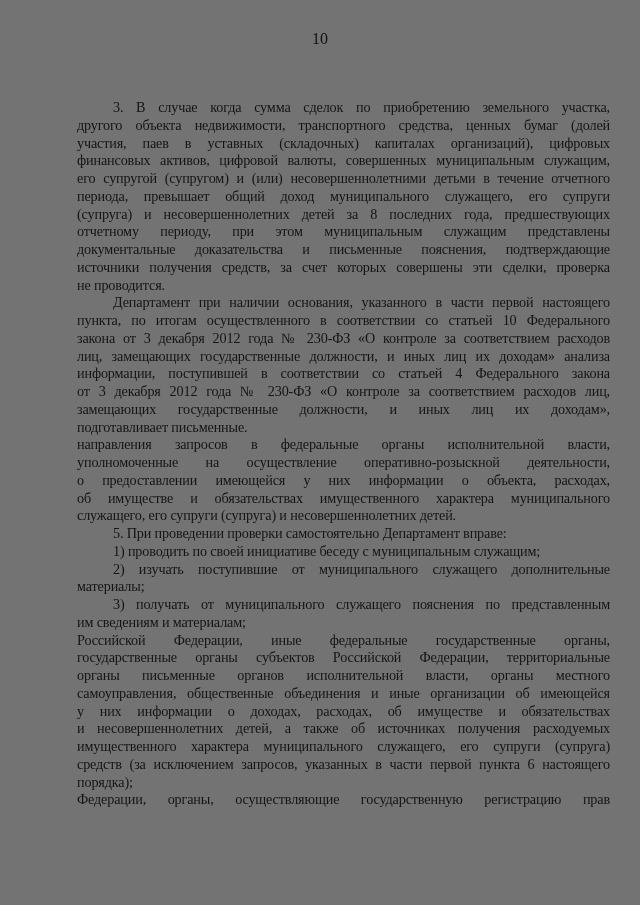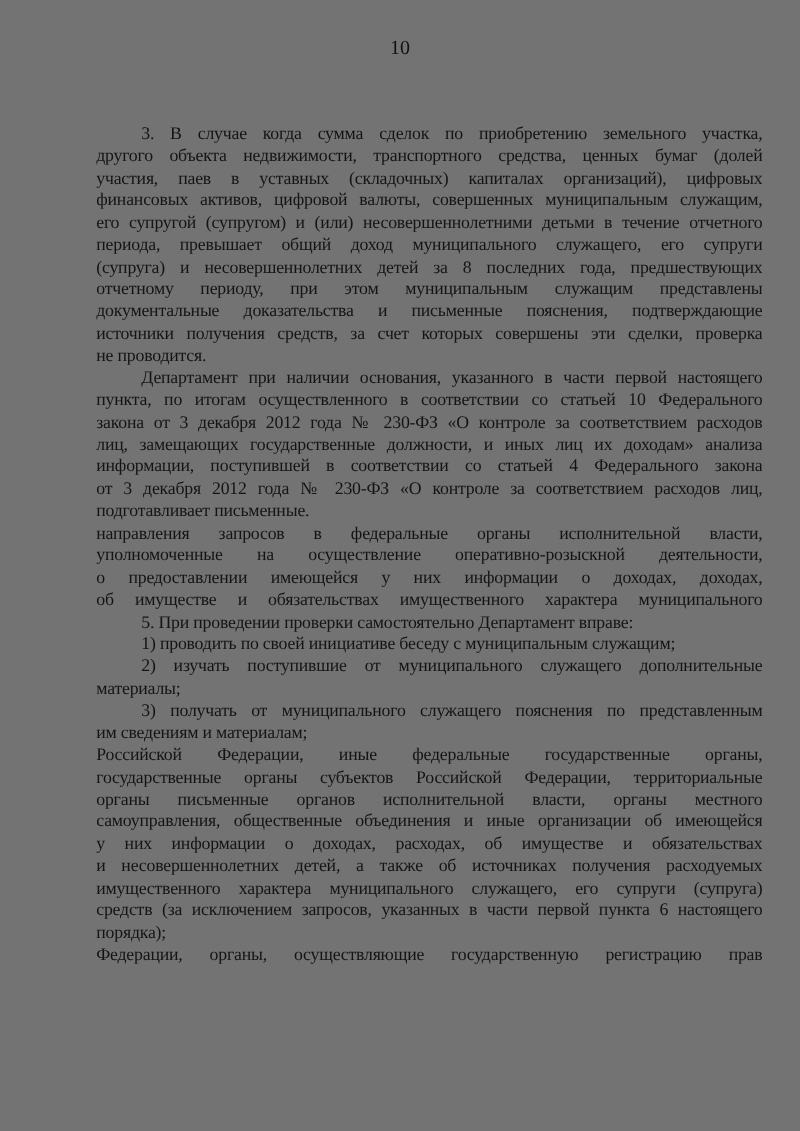--- a/index.html
+++ b/index.html
@@ -40,27 +40,29 @@
         <span class="line">источники получения средств, за счет которых совершены эти сделки, проверка</span>
         <span class="line last">не проводится.</span>
       </div>
       <div class="paragraph">
         <span class="line indent">Департамент при наличии основания, указанного в части первой настоящего</span>
         <span class="line">пункта, по итогам осуществленного в соответствии со статьей 10 Федерального</span>
         <span class="line">закона от 3 декабря 2012 года № 230-ФЗ «О контроле за соответствием расходов</span>
         <span class="line">лиц, замещающих государственные должности, и иных лиц их доходам» анализа</span>
         <span class="line">информации, поступившей в соответствии со статьей 4 Федерального закона</span>
         <span class="line">от 3 декабря 2012 года № 230-ФЗ «О контроле за соответствием расходов лиц,</span>
+        <span class="line">замещающих государственные должности, и иных лиц их доходам»,</span>
         <span class="line last">подготавливает письменные.</span>
       </div>
       <div class="paragraph">
         <span class="line">направления запросов в федеральные органы исполнительной власти,</span>
         <span class="line">уполномоченные на осуществление оперативно-розыскной деятельности,</span>
-        <span class="line">о предоставлении имеющейся у них информации о доходах, доходах,</span>
+        <span class="line">о предоставлении имеющейся у них информации о объекта, расходах,</span>
         <span class="line">об имуществе и обязательствах имущественного характера муниципального</span>
+        <span class="line last">служащего, его супруги (супруга) и несовершеннолетних детей.</span>
       </div>
       <div class="paragraph">
         <span class="line indent last">5. При проведении проверки самостоятельно Департамент вправе:</span>
       </div>
       <div class="paragraph">
         <span class="line indent last">1) проводить по своей инициативе беседу с муниципальным служащим;</span>
       </div>
       <div class="paragraph">
         <span class="line indent">2) изучать поступившие от муниципального служащего дополнительные</span>
         <span class="line last">материалы;</span>

